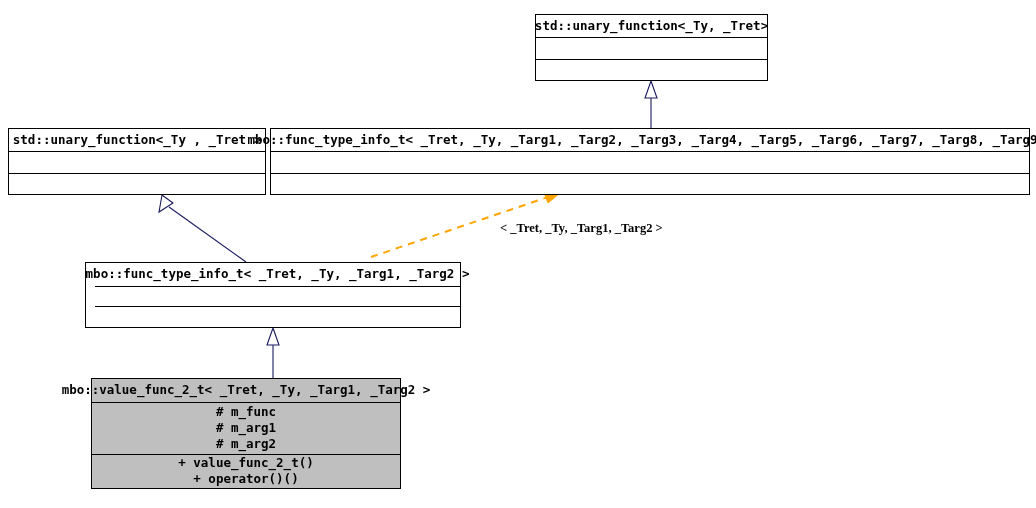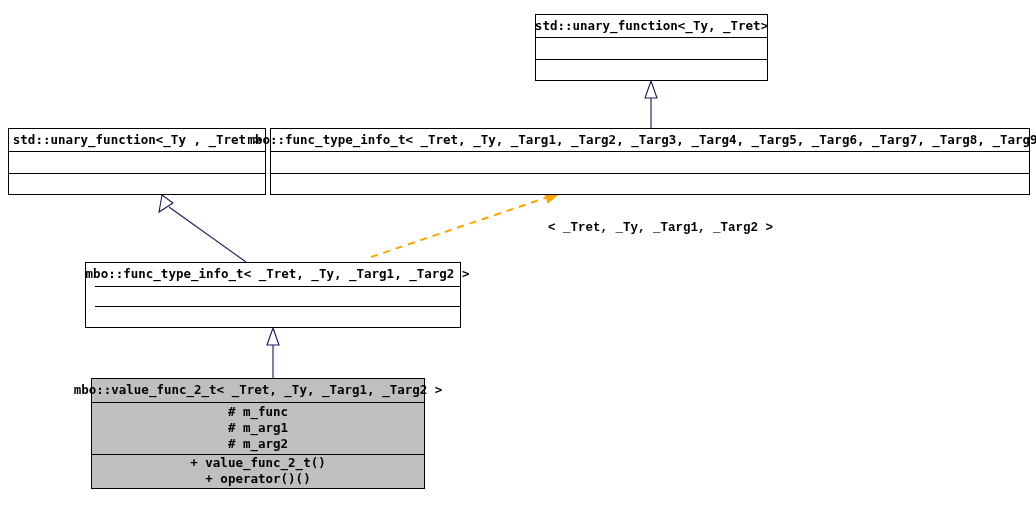--- a/index.html
+++ b/index.html
@@ -65,26 +65,25 @@
     left: 0;
     top: 0;
     width: 1036px;
     height: 508px;
     pointer-events: none;
   }
 
   
   .edge-label {
     position: absolute;
-    font-family: Liberation Mono, monospace;
+    font-family: Liberation Serif, serif;
     font-size: 12.5px;
     font-weight: bold;
     color: #000000;
     white-space: nowrap;
-    margin-left: 48px;
   }
 </style>
 </head>
 <body>
 
 <div id="canvas">
 
   <svg id="edges" viewBox="0 0 1036 508" xmlns="http://www.w3.org/2000/svg">
 
     <g>
@@ -133,21 +132,21 @@
   </div>
 
   <div class="uml-class" style="left:85px; top:262px; width:376px; height:66px;padding-left:9px;">
     <div class="compartment" style="height:23px;">
       <div class="cls-title">mbo::func_type_info_t&lt; _Tret, _Ty, _Targ1, _Targ2 &gt;</div>
     </div>
     <div class="compartment empty-comp" style="height:21px;"></div>
     <div class="compartment empty-comp" style="height:21px;"></div>
   </div>
 
-  <div class="uml-class filled" style="left:91px; top:378px; width:334px; height:111px;">
+  <div class="uml-class filled" style="left:91px; top:378px; width:310px; height:111px;">
     <div class="compartment" style="height:23px;">
       <div class="cls-title">mbo::value_func_2_t&lt; _Tret, _Ty, _Targ1, _Targ2 &gt;</div>
     </div>
     <div class="compartment" style="height:53px;">
       <div class="member"># m_func</div>
       <div class="member"># m_arg1</div>
       <div class="member"># m_arg2</div>
     </div>
     <div class="compartment" style="height:35px;">
       <div class="member">+ value_func_2_t()</div>

